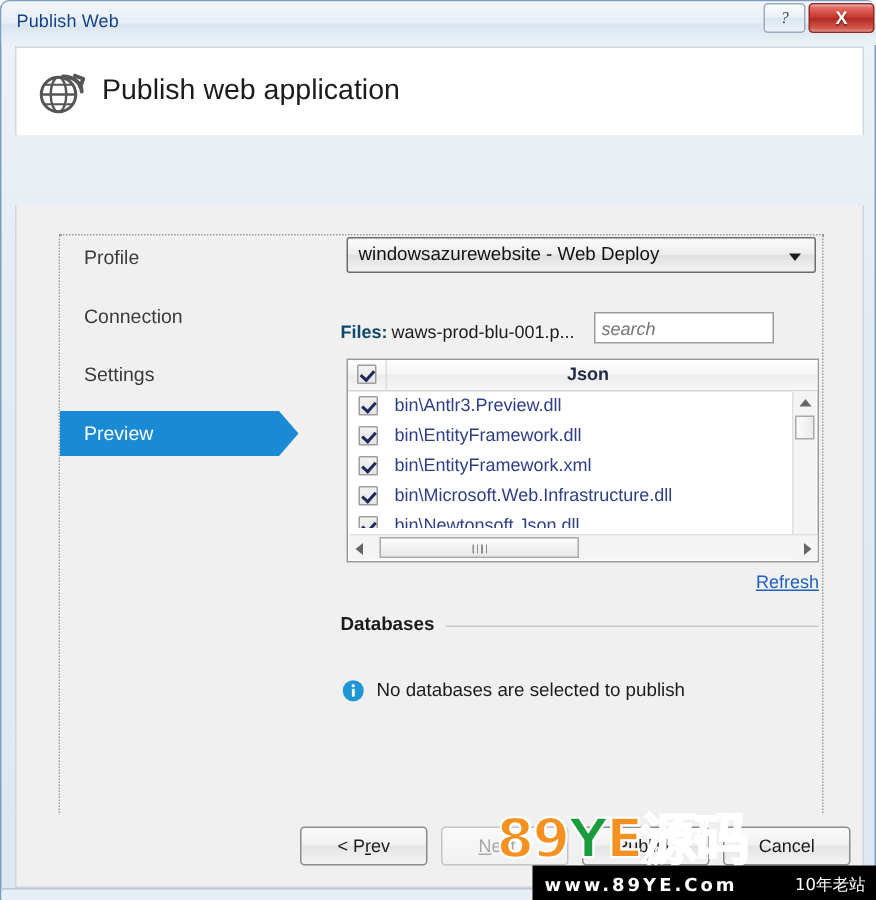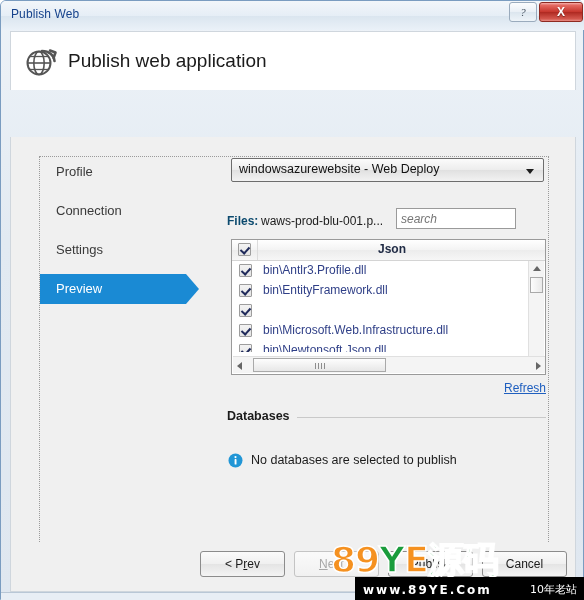--- a/index.html
+++ b/index.html
@@ -528,28 +528,29 @@
         <div id="list-header">
           <div id="header-check-cell">
             <span id="header-chk" class="chk"></span>
           </div>
           <div id="header-name">Json</div>
         </div>
 
         <div id="rows-clip">
           <div class="file-row">
             <span class="chk"></span>
-            <span class="file-name">bin\Antlr3.Profile.dll</span>
+            <span class="file-name">bin\Antlr3.Preview.dll</span>
           </div>
           <div class="file-row">
             <span class="chk"></span>
             <span class="file-name">bin\EntityFramework.dll</span>
           </div>
           <div class="file-row">
             <span class="chk"></span>
+            <span class="file-name">bin\EntityFramework.xml</span>
           </div>
           <div class="file-row">
             <span class="chk"></span>
             <span class="file-name">bin\Microsoft.Web.Infrastructure.dll</span>
           </div>
           <div class="file-row">
             <span class="chk"></span>
             <span class="file-name">bin\Newtonsoft.Json.dll</span>
           </div>
 

